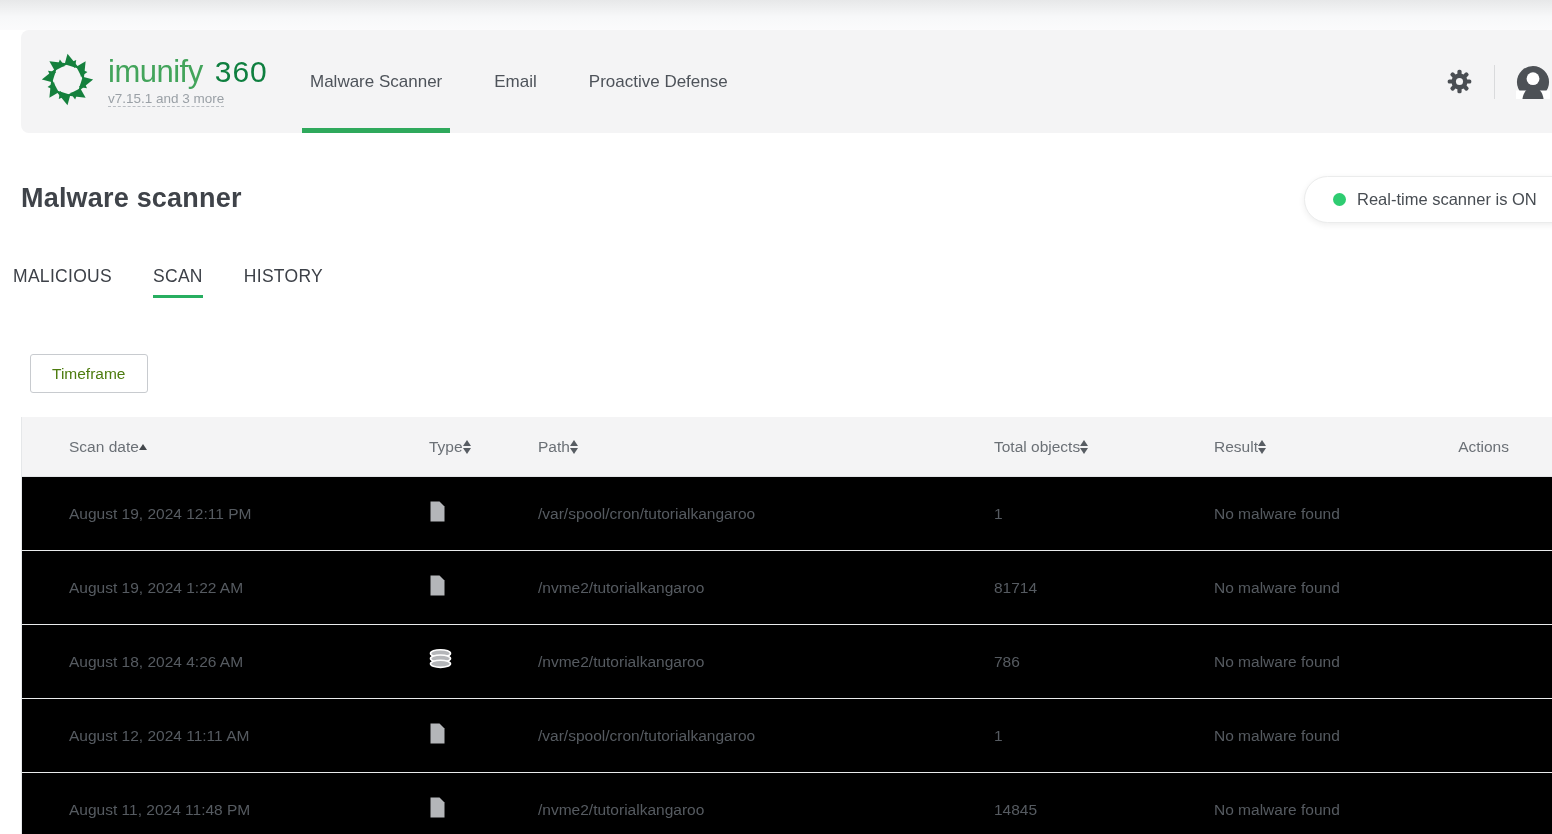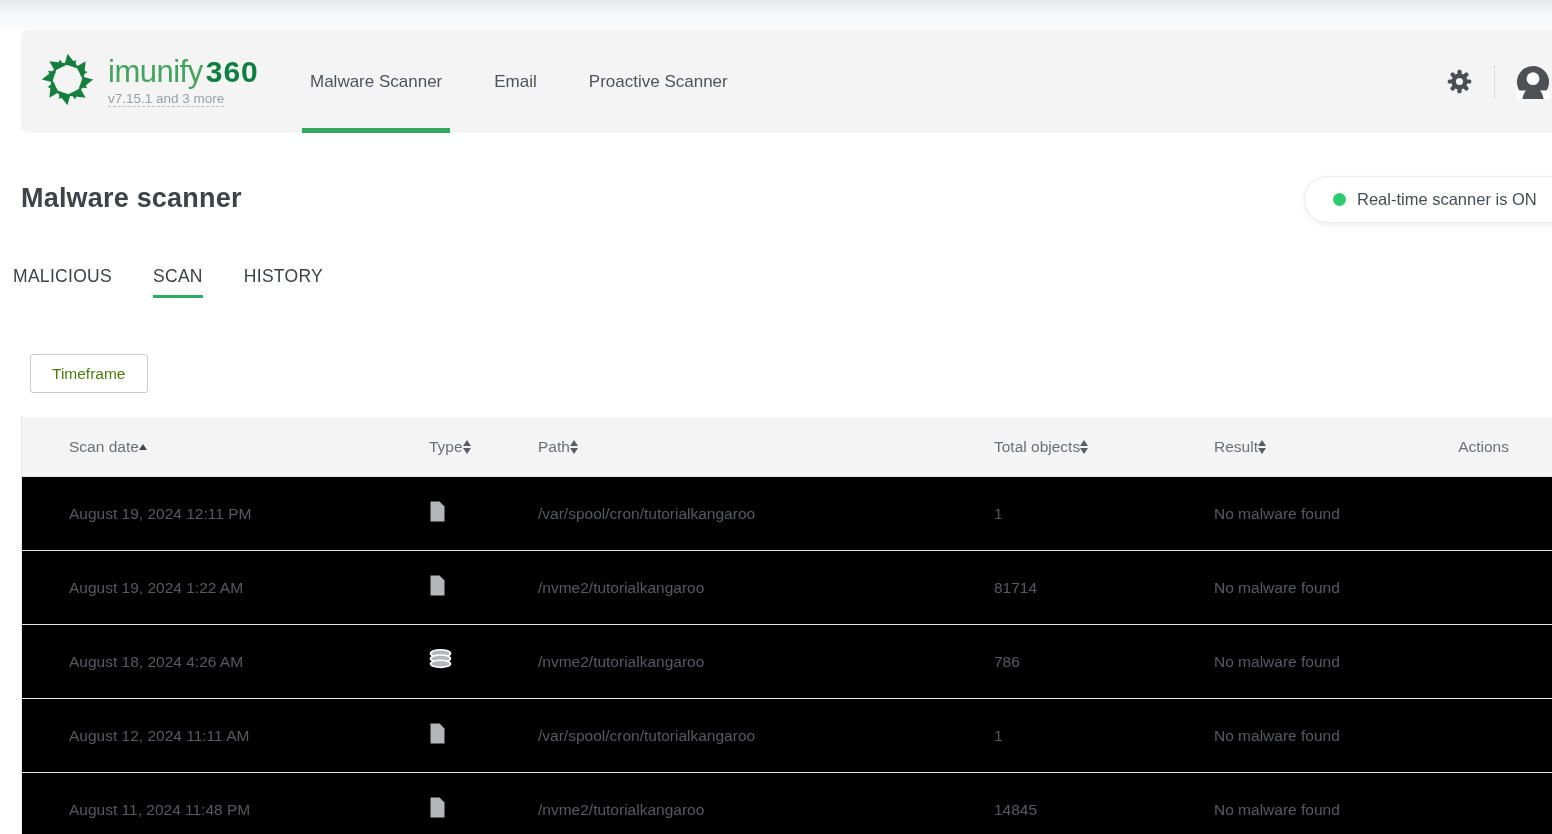--- a/index.html
+++ b/index.html
@@ -12,21 +12,21 @@
     background:linear-gradient(180deg,#e7e8e9 0%,#f7f8f9 55%,#fbfbfc 100%); }
 
   
   .header { position:absolute; left:21px; top:30px; width:1541px; height:103px;
     background:#f4f4f5; border-radius:8px 0 0 8px; display:flex; align-items:stretch;
     padding:0 12px 0 18px; }
   .logo-wrap { width:230px; display:flex; align-items:center; gap:12px; cursor:pointer; }
   .logo-text { display:flex; flex-direction:column; }
   .brand-line { display:flex; align-items:baseline; line-height:1; }
   .brand-name { font-size:31px; color:#43a45b; letter-spacing:-0.5px; }
-  .brand-suffix { font-size:30px; font-weight:bold; color:#0e7f3f; letter-spacing:1px; margin-left:3px; }
+  .brand-suffix { font-size:30px; font-weight:normal; color:#0e7f3f; letter-spacing:1px; margin-left:12px; }
   .version-link { margin-top:4px; font-size:13.5px; color:#9aa0a6;
     border-bottom:1px dashed #b9bdc2; width:max-content; cursor:pointer; }
 
   .nav { display:flex; margin-left:15px; }
   .nav-item { position:relative; height:103px; display:flex; align-items:center;
     padding:0 26px; font-size:17px; color:#4e535a; cursor:pointer; white-space:nowrap; }
   .nav-item.active::after { content:""; position:absolute; left:18px; right:18px;
     bottom:0; height:5px; background:#2fa95c; }
 
   .header-right { margin-left:auto; display:flex; align-items:center; }
@@ -138,21 +138,21 @@
     </div>
 
     <div class="nav">
       <div class="nav-item active">
         <span>Malware Scanner</span>
       </div>
       <div class="nav-item">
         <span>Email</span>
       </div>
       <div class="nav-item">
-        <span>Proactive Scanner</span>
+        <span>Proactive Defense</span>
       </div>
     </div>
 
     <div class="header-right">
       <div class="icon-btn">
         <svg width="27" height="27" viewBox="0 0 32 32">
           <g fill="#4a4e53">
             <rect x="13.5" y="2" width="5" height="8" rx="2"></rect>
             <rect x="13.5" y="2" width="5" height="8" rx="2" transform="rotate(45 16 16)"></rect>
             <rect x="13.5" y="2" width="5" height="8" rx="2" transform="rotate(90 16 16)"></rect>

